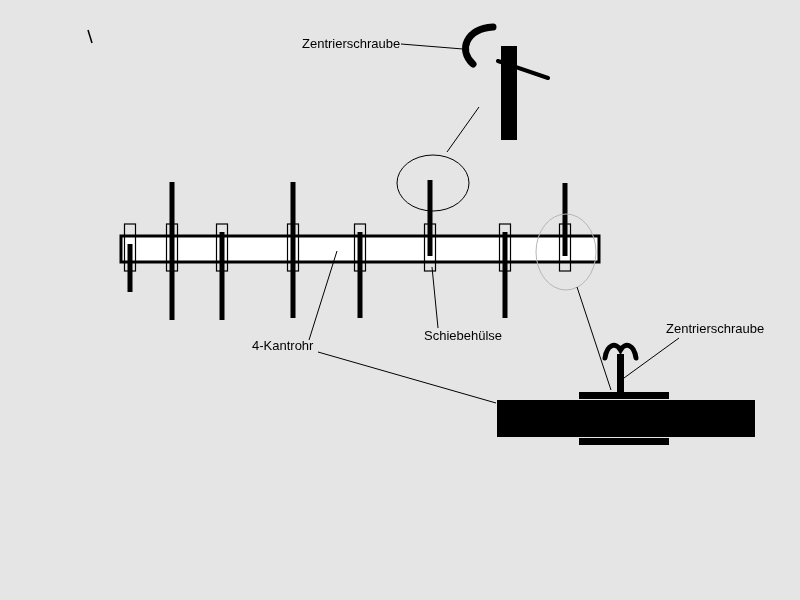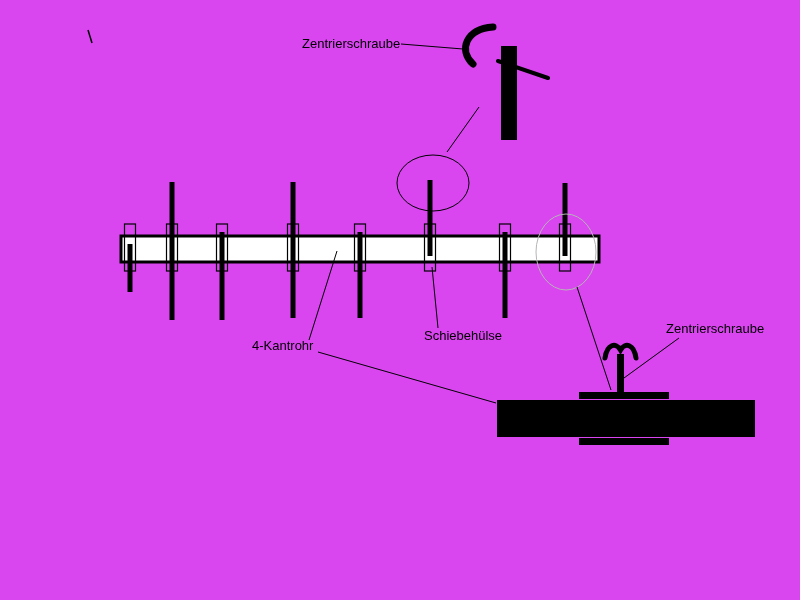--- a/index.html
+++ b/index.html
@@ -5,21 +5,21 @@
   html, body {
     margin: 0;
     padding: 0;
     background: #ffffff;
     font-family: "Liberation Sans", sans-serif;
   }
   .page {
     position: relative;
     width: 800px;
     height: 600px;
-    background: #d946ef;
+    background: #e5e5e5;
     overflow: hidden;
   }
   svg text {
     font-family: "Liberation Sans", sans-serif;
     font-size: 13px;
     fill: #000000;
   }
 </style>
 </head>
 <body>

